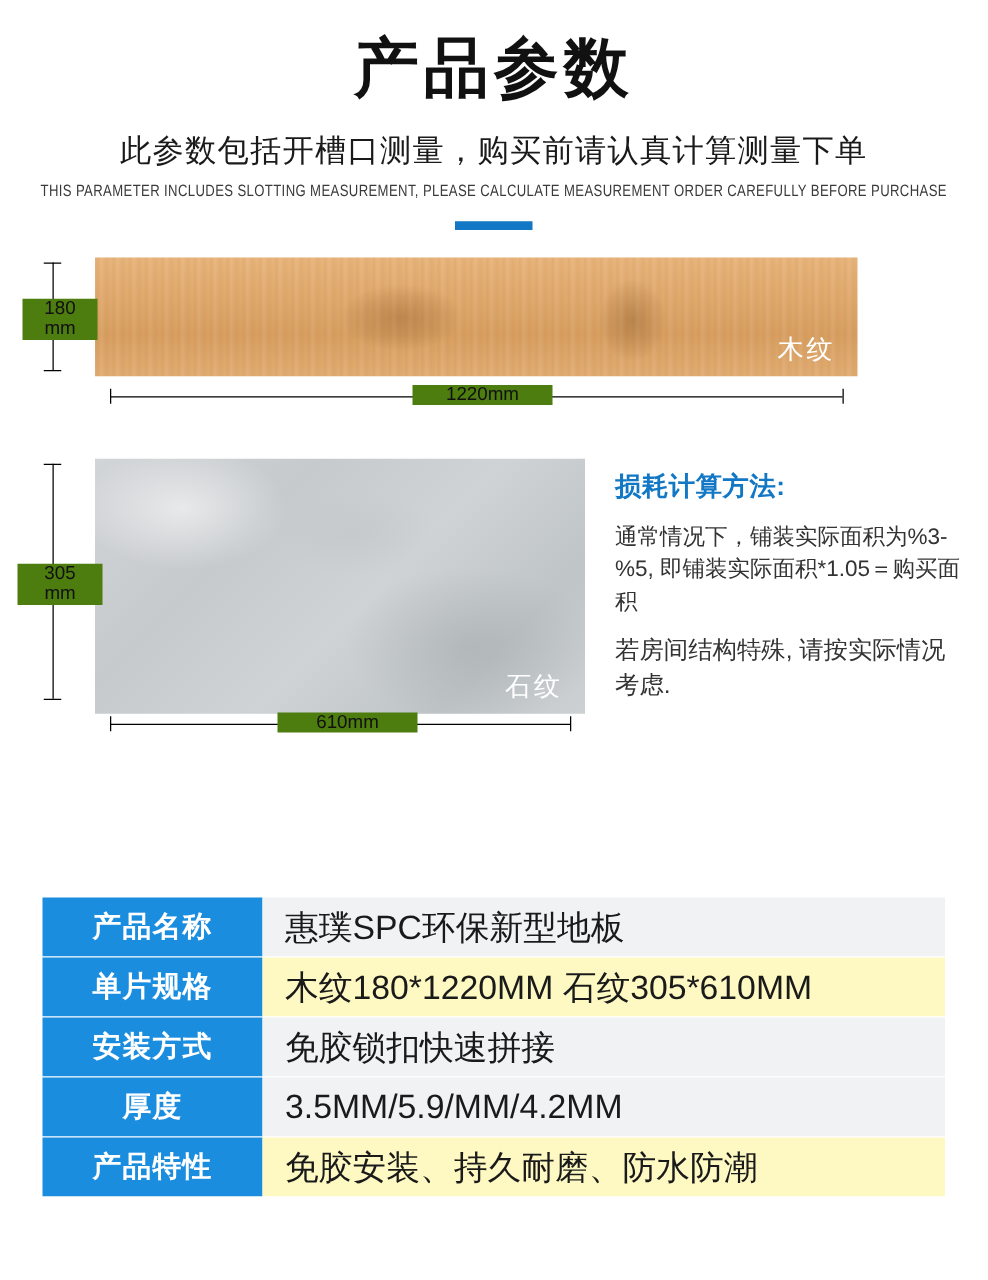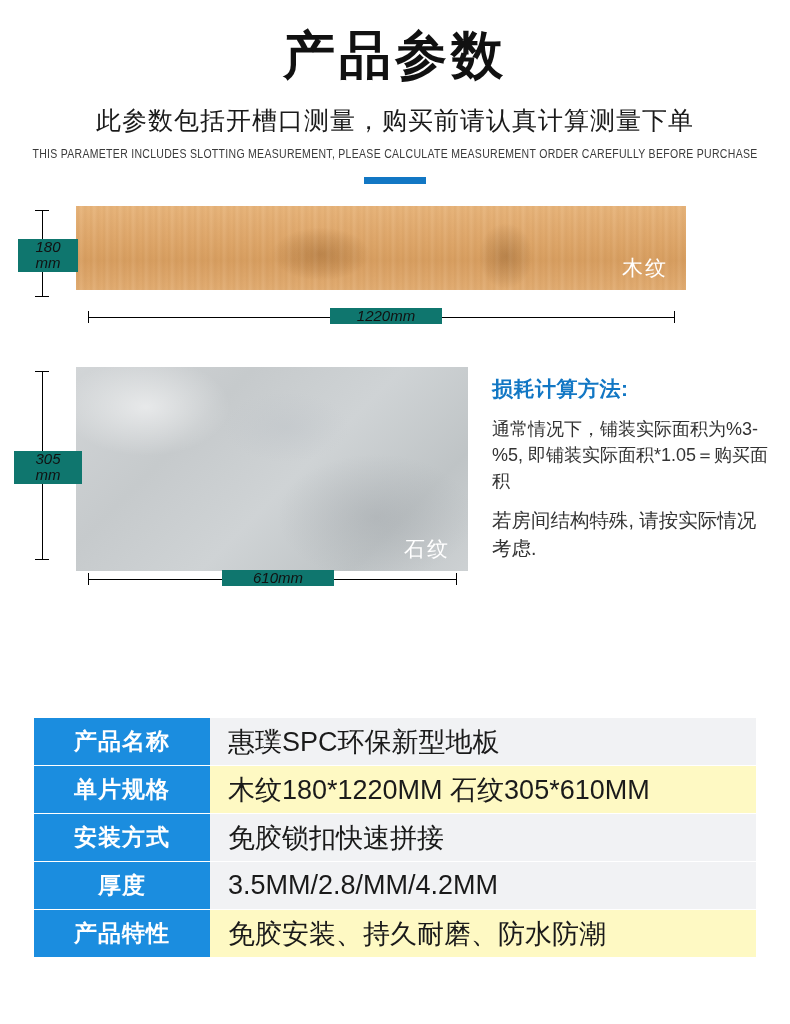--- a/index.html
+++ b/index.html
@@ -57,21 +57,21 @@
   
   .plank-row {
     position: relative;
     height: 125px;
   }
   .wood-plank {
     position: absolute;
     left: 76px;
     top: 0;
     width: 610px;
-    height: 84px;
+    height: 95px;
     background:
       repeating-linear-gradient(90deg,
         rgba(255,255,255,0.00) 0px,
         rgba(168,112,50,0.10) 2px,
         rgba(255,255,255,0.05) 5px,
         rgba(150,96,42,0.07) 9px,
         rgba(255,255,255,0.00) 13px),
       radial-gradient(ellipse 70px 38px at 245px 48px, rgba(140,88,38,0.38) 0%, rgba(140,88,38,0.16) 45%, rgba(140,88,38,0) 70%),
       radial-gradient(ellipse 36px 44px at 430px 50px, rgba(120,74,30,0.34) 0%, rgba(120,74,30,0.10) 55%, rgba(120,74,30,0) 75%),
       linear-gradient(180deg, #e8b57c 0%, #e0a96d 35%, #d89f61 65%, #e2ad73 100%);
@@ -136,23 +136,22 @@
     background: #000;
   }
   .dim-text {
     position: absolute;
     font-size: 15px;
     color: #111;
     text-align: center;
     line-height: 1.1;
   }
   .dim-text.white-bg {
-    background: #0f766e;
+    background: #4d7c0f;
     padding: 0 6px;
-    font-style: italic;
   }
 
   
   .loss-box {
     position: absolute;
     left: 492px;
     top: 8px;
     width: 282px;
   }
   .loss-title {
@@ -275,19 +274,19 @@
   <div class="trow alt">
     <div class="tkey">单片规格</div>
     <div class="tval">木纹180*1220MM  石纹305*610MM</div>
   </div>
   <div class="trow">
     <div class="tkey">安装方式</div>
     <div class="tval">免胶锁扣快速拼接</div>
   </div>
   <div class="trow">
     <div class="tkey">厚度</div>
-    <div class="tval">3.5MM/2.8/MM/4.2MM</div>
+    <div class="tval">3.5MM/5.9/MM/4.2MM</div>
   </div>
   <div class="trow alt">
     <div class="tkey">产品特性</div>
     <div class="tval">免胶安装、持久耐磨、防水防潮</div>
   </div>
 </div>
 
 </body></html>

